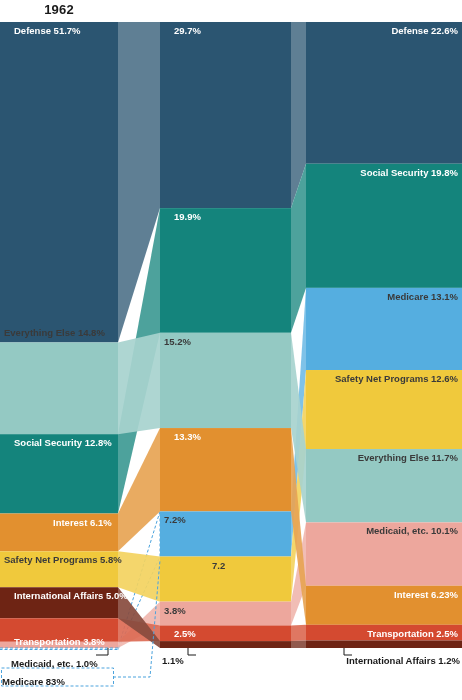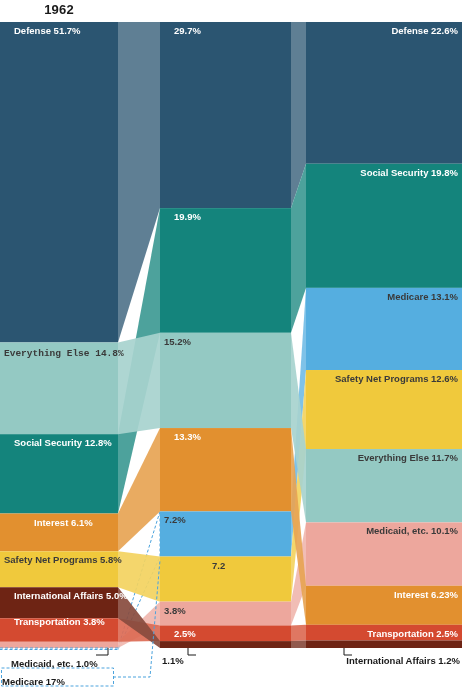--- a/index.html
+++ b/index.html
@@ -80,28 +80,28 @@
       <rect x="306" y="624.7985575478313" width="156" height="15.67665030551938" fill="#d44a30"></rect>
       <rect x="306" y="640.4752078533506" width="156" height="7.524792146649303" fill="#6e2414"></rect>
       <path d="M 96 655 L 108 655 L 108 648" fill="none" stroke="#1a1a1a" stroke-width="1"></path>
       <path d="M 196 655 L 188 655 L 188 648" fill="none" stroke="#1a1a1a" stroke-width="1"></path>
       <path d="M 352 655 L 344 655 L 344 648" fill="none" stroke="#1a1a1a" stroke-width="1"></path>
       <rect x="1.5" y="668" width="112" height="18" fill="none" stroke="#4ba3dd" stroke-width="1" stroke-dasharray="3 2"></rect>
       <path d="M 113 677 L 150 677 L 160 560" fill="none" stroke="#4ba3dd" stroke-width="1" stroke-dasharray="3 2"></path>
     </svg>
 <div class="yr-title" style="left: 0px; width: 118px; top: 2px;">1962</div>
     <div class="node-label ta-left lbl-light" style="top: 25px; left: 4px;">Defense 51.7%</div>
-    <div class="node-label ta-left lbl-dark" style="top: 348px; left: 4px; font-family: Liberation Mono, monospace;">Everything Else 14.8%</div>
+    <div class="node-label ta-left lbl-dark" style="top: 327px; left: 4px;">Everything Else 14.8%</div>
     <div class="node-label ta-left lbl-light" style="top: 437.168px; left: 4px;">Social Security 12.8%</div>
-    <div class="node-label ta-left lbl-light" style="top: 516.503px; left: 0; padding-left: 24px;">Interest 6.1%</div>
+    <div class="node-label ta-left lbl-light" style="top: 516.503px; left: 19px; padding-left: 24px;">Interest 6.1%</div>
     <div class="node-label ta-left lbl-dark" style="top: 554.311px; left: 4px;">Safety Net Programs 5.8%</div>
     <div class="node-label ta-left lbl-light" style="top: 590.259px; left: 4px;">International Affairs 5.0%</div>
-    <div class="node-label ta-left lbl-light" style="top: 616px; left: 4px;">Transportation 3.8%</div>
+    <div class="node-label ta-left lbl-light" style="top: 636px; left: 4px;">Transportation 3.8%</div>
     <div class="node-label ta-left lbl-outside" style="top: 658px; left: 2px; padding-left: 9px;">Medicaid, etc. 1.0%</div>
-    <div class="node-label ta-left lbl-outside" style="top: 676px; left: 2px;">Medicare 17%</div>
+    <div class="node-label ta-left lbl-outside" style="top: 676px; left: 2px;">Medicare 83%</div>
     <div class="node-label ta-left lbl-light" style="top: 25px; left: 164px;">29.7%</div>
     <div class="node-label ta-left lbl-light" style="top: 211.108px; left: 164px;">19.9%</div>
     <div class="node-label ta-left lbl-dark" style="top: 335.807px; left: 164px;">15.2%</div>
     <div class="node-label ta-left lbl-light" style="top: 431.054px; left: 164px;">13.3%</div>
     <div class="node-label ta-left lbl-dark" style="top: 514.395px; left: 164px;">7.2%</div>
     <div class="node-label ta-left lbl-dark" style="top: 559.513px; left: 167px; margin-left: 45px;">7.2</div>
     <div class="node-label ta-left lbl-dark" style="top: 604.63px; left: 164px;">3.8%</div>
     <div class="node-label ta-left lbl-light" style="top: 628.441px; left: 164px;">2.5%</div>
     <div class="node-label ta-left lbl-outside" style="top: 655px; left: 162px;">1.1%</div>
     <div class="node-label ta-right lbl-light" style="top: 25px; right: 4px;">Defense 22.6%</div>

